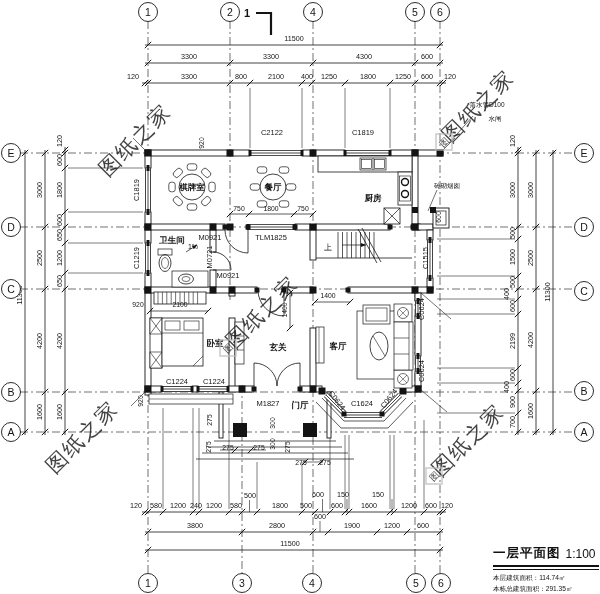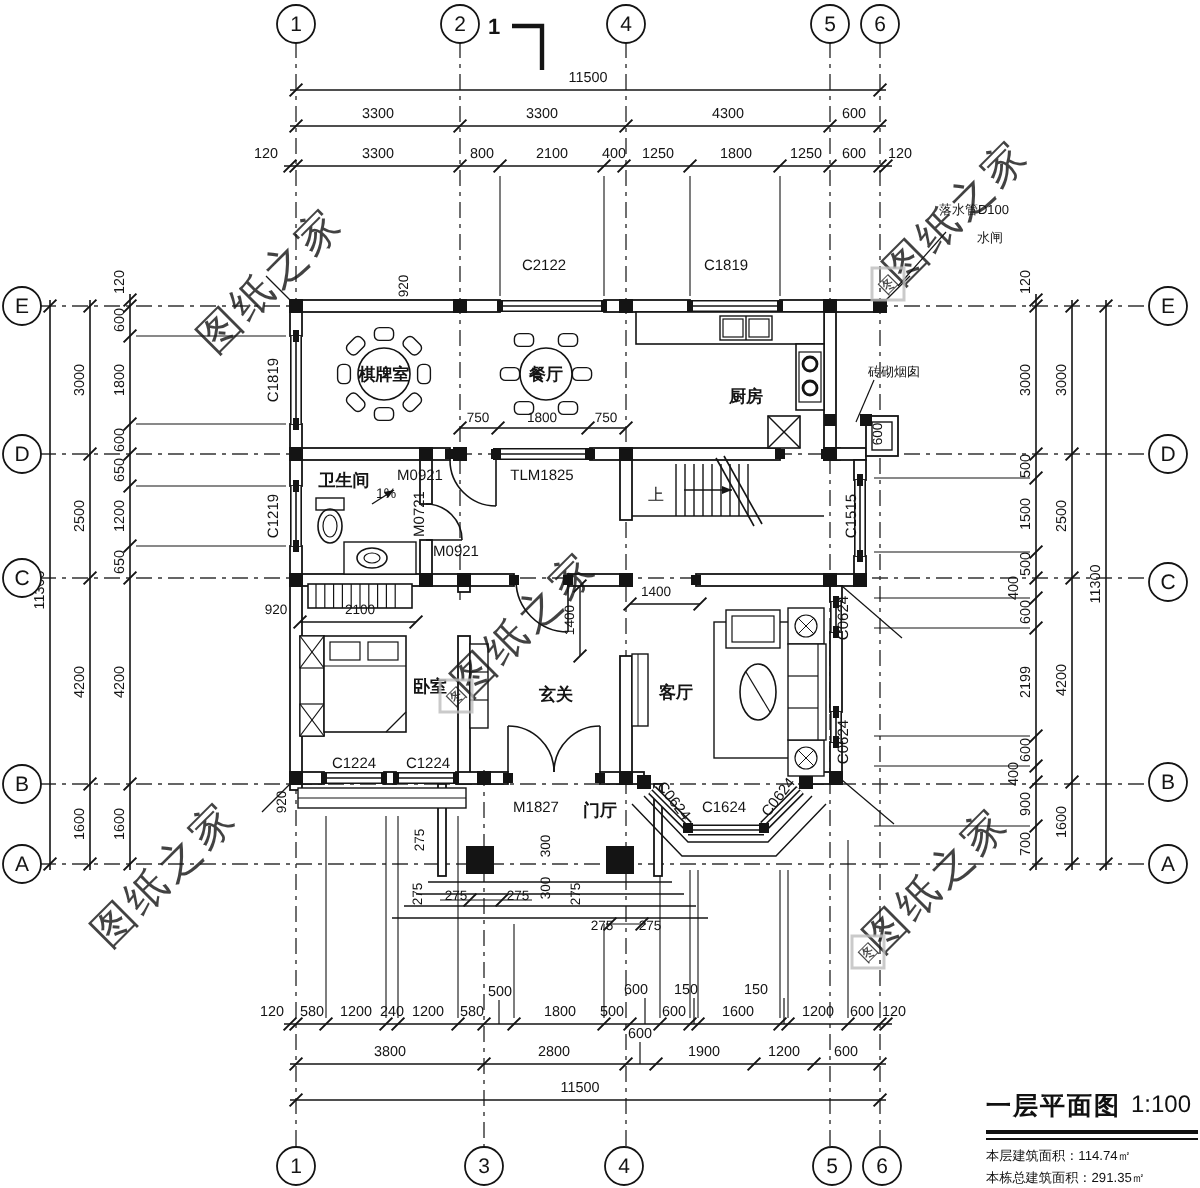--- a/index.html
+++ b/index.html
@@ -1,18 +1,18 @@
 <!DOCTYPE html>
 <html><head><meta charset="utf-8"><style>
  html,body{margin:0;padding:0}
  .stage{position:relative;width:600px;height:594px;background:#fff;font-family:"Liberation Sans",sans-serif;overflow:hidden}
  svg{position:absolute;left:0;top:0}
  svg text{font-family:"Liberation Sans",sans-serif;fill:#141414}
  .tb{position:absolute;left:493px;top:545px;width:106px;color:#111}
- .tb .t1{display:flex;align-items:flex-start;gap:5px}
+ .tb .t1{display:flex;align-items:center;gap:5px}
  .tb .title{font-size:12.5px;font-weight:bold;letter-spacing:1px;white-space:nowrap}
  .tb .scale{font-size:12px}
  .tb .rule{height:2px;background:#111;margin-top:3px}
  .tb .rule2{height:1px;background:#111;margin-top:2px}
  .tb .a{font-size:6.6px;margin-top:4px;white-space:nowrap}
  .tb .b{font-size:6.6px;margin-top:2px;white-space:nowrap}
 </style></head><body>
 
 <div class="stage">
  <svg id="plan" width="600" height="594" viewBox="0 0 600 594">

